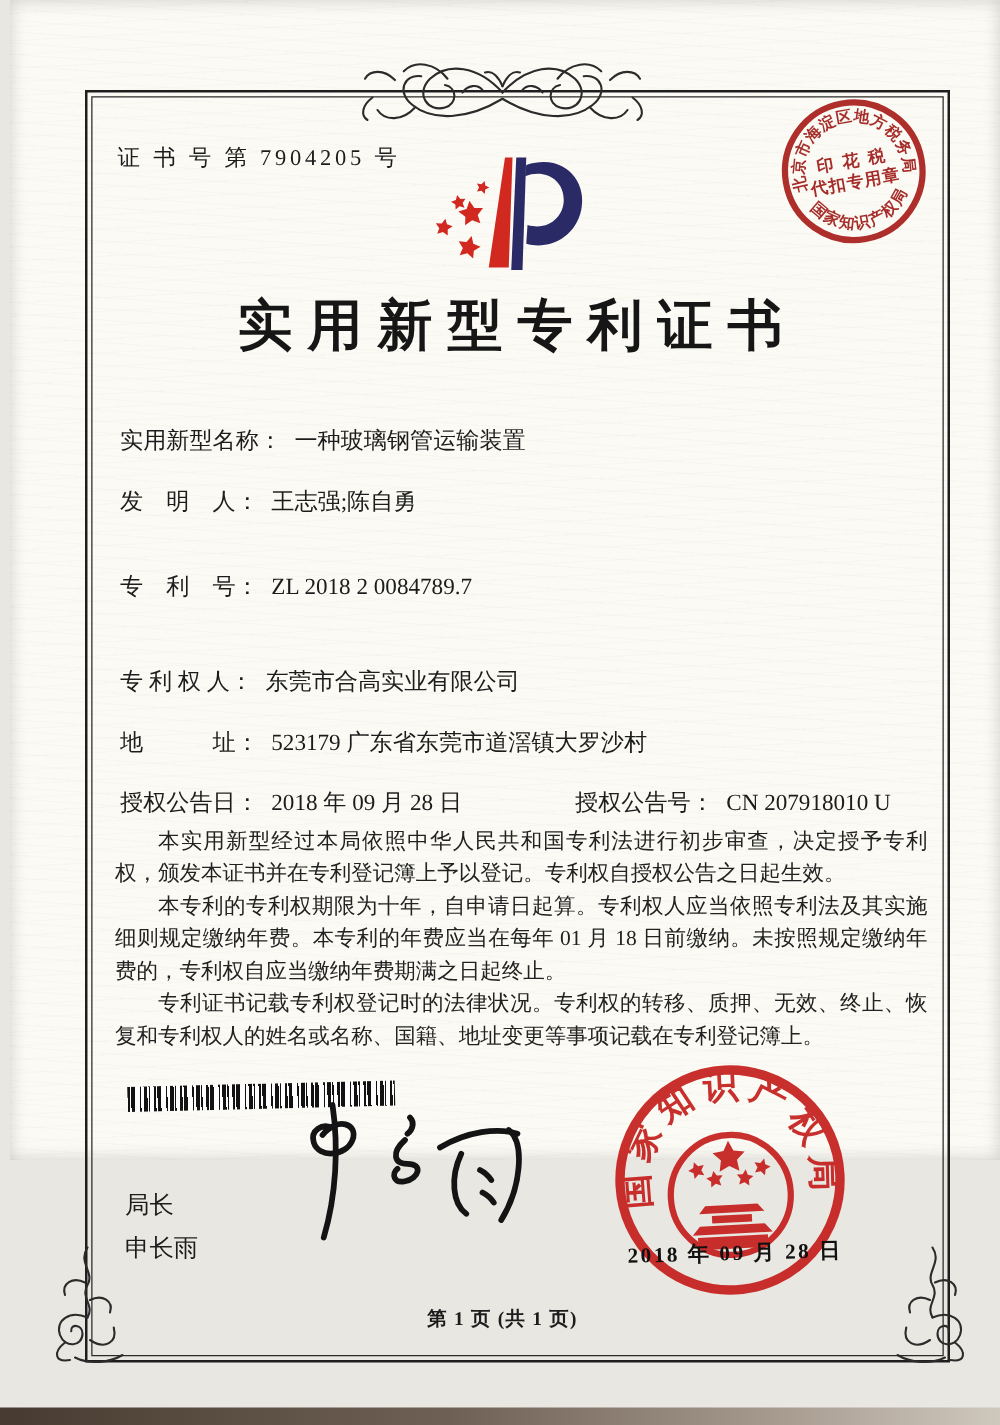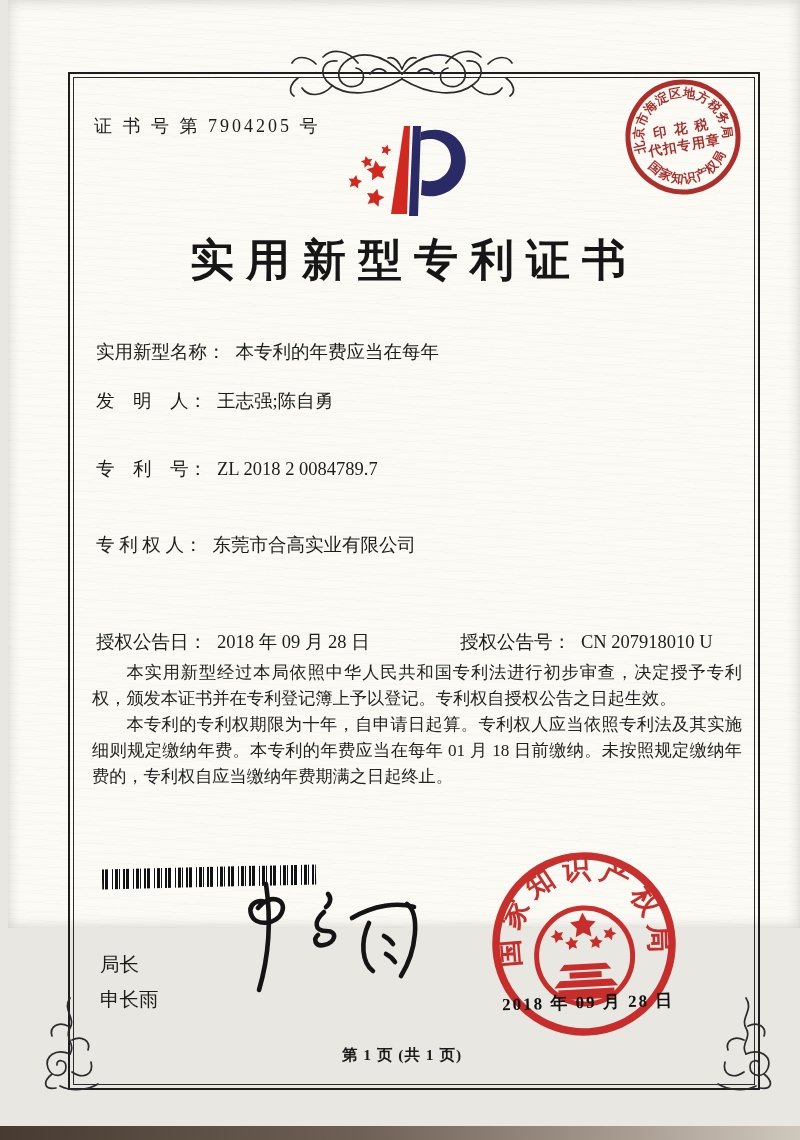--- a/index.html
+++ b/index.html
@@ -169,44 +169,48 @@
     <text class="seal-red-text" x="75" y="71" font-size="13.5" text-anchor="middle" letter-spacing="2">印 花 税</text>
     <text class="seal-red-text" x="75" y="88" font-size="13.5" text-anchor="middle" letter-spacing="1">代扣专用章</text>
     <text class="seal-red-text" font-size="12.5" letter-spacing="1">
       <textPath href="#taxArcBottom" startOffset="50%" text-anchor="middle">国家知识产权局</textPath>
     </text>
   </svg>
 
   <div class="doc-title">实用新型专利证书</div>
 
   <div class="field-row row0">
-    <span class="lbl">实用新型名称：</span><span class="val">本专利的年费应当在每年</span>
+    <span class="lbl">实用新型名称：</span><span class="val">一种玻璃钢管运输装置</span>
   </div>
   <div class="field-row row1">
     <span class="lbl">发　明　人：</span><span class="val">王志强;陈自勇</span>
   </div>
   <div class="field-row row2">
     <span class="lbl">专　利　号：</span><span class="val">ZL 2018 2 0084789.7</span>
   </div>
   <div class="field-row row4">
     <span class="lbl">专 利 权 人：</span><span class="val">东莞市合高实业有限公司</span>
+  </div>
+  <div class="field-row row5">
+    <span class="lbl">地　　　址：</span><span class="val">523179 广东省东莞市道滘镇大罗沙村</span>
   </div>
 
   <div class="grant-row">
     <span class="grant-left">
       <span>授权公告日：</span><span class="val">2018 年 09 月 28 日</span>
     </span>
     <span class="grant-right">
       <span>授权公告号：</span><span class="val">CN 207918010 U</span>
     </span>
   </div>
 
   <div class="body-text">
     <p>本实用新型经过本局依照中华人民共和国专利法进行初步审查，决定授予专利权，颁发本证书并在专利登记簿上予以登记。专利权自授权公告之日起生效。</p>
     <p>本专利的专利权期限为十年，自申请日起算。专利权人应当依照专利法及其实施细则规定缴纳年费。本专利的年费应当在每年 01 月 18 日前缴纳。未按照规定缴纳年费的，专利权自应当缴纳年费期满之日起终止。</p>
+    <p>专利证书记载专利权登记时的法律状况。专利权的转移、质押、无效、终止、恢复和专利权人的姓名或名称、国籍、地址变更等事项记载在专利登记簿上。</p>
   </div>
 
   <div class="barcode"></div>
 
   <div class="signer">
     <div>局长</div>
     <div>申长雨</div>
   </div>
 
   <svg class="signature" width="240" height="118" viewBox="0 0 240 118">

